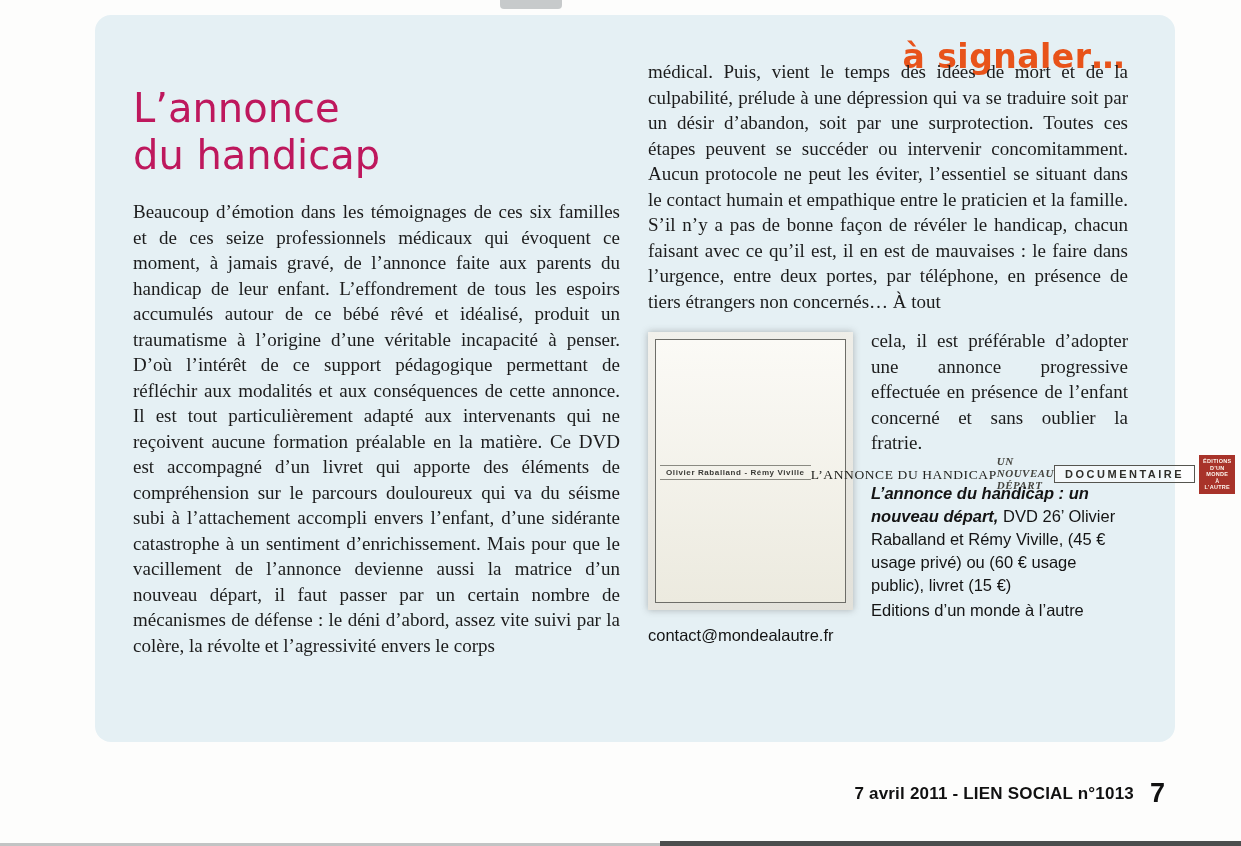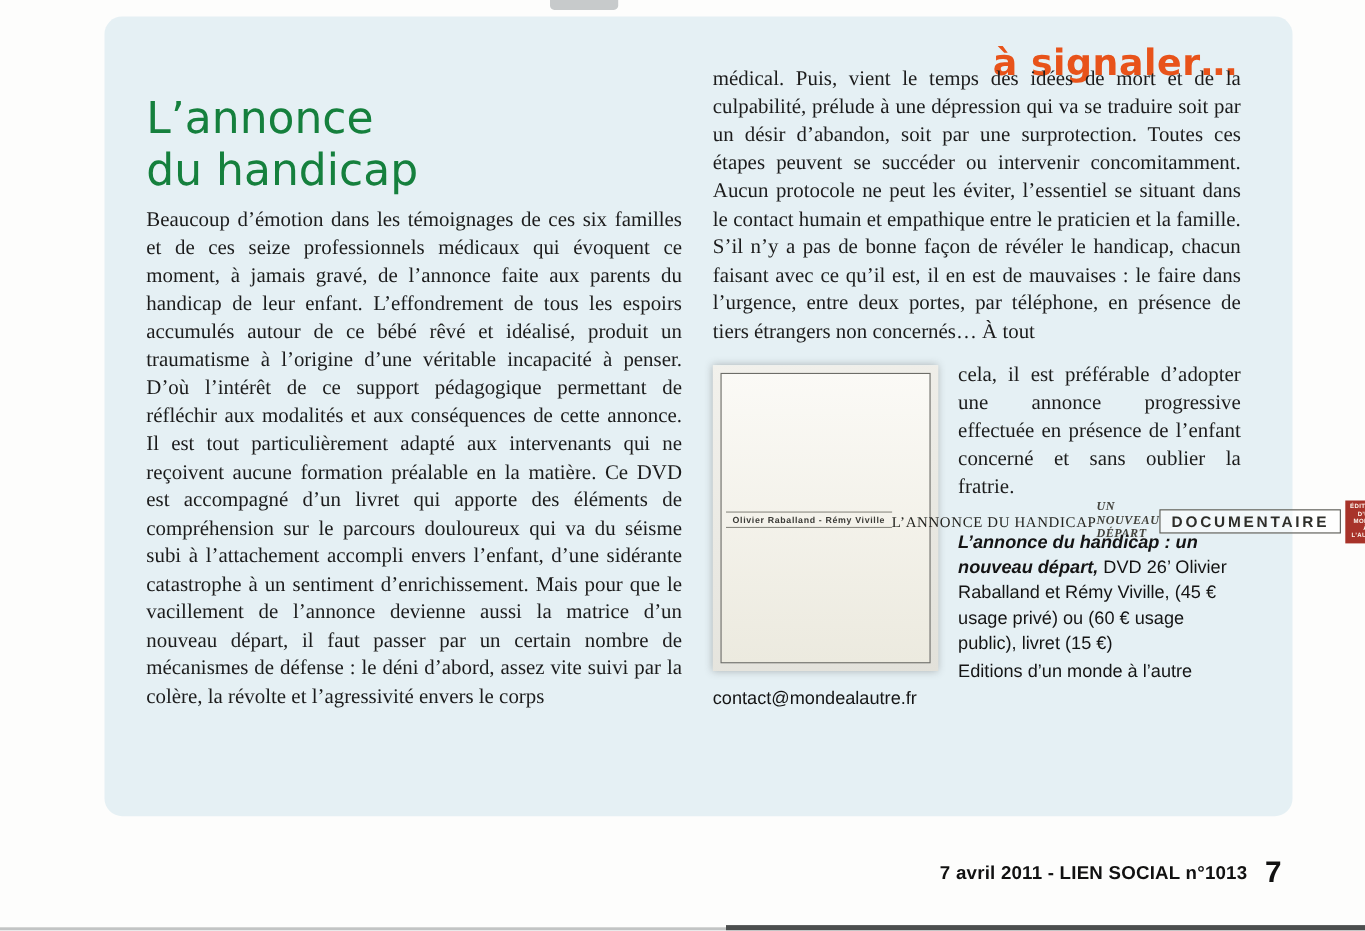--- a/index.html
+++ b/index.html
@@ -37,22 +37,22 @@
     display:flex; gap:28px;
   }
   .col-left { width:487px; padding-top:70px; }
   .col-right { flex:1; padding-top:44px; }
 
   .title {
     font-family:"DejaVu Sans", sans-serif;
     font-weight:normal;
     font-size:40px;
     line-height:1.18;
-    color:#15803d;
-    margin-bottom:8px;
+    color:#be185d;
+    margin-bottom:20px;
   }
 
   .body-text {
     font-family:"Liberation Serif", serif;
     font-size:19px;
     line-height:25.5px;
     color:#1c1c1c;
     text-align:justify;
   }
 
@@ -90,21 +90,21 @@
   }
   .dvd-subtitle {
     font-family:"Liberation Serif", serif;
     font-style:italic; font-weight:bold;
     font-size:11px; letter-spacing:0.5px;
     color:#44443e; margin-top:2px;
   }
   .dvd-art { width:150px; height:138px; margin-top:4px; }
   .dvd-genre {
     font-family:"Liberation Sans", sans-serif;
-    font-size:14px; font-weight:bold; letter-spacing:2.5px;
+    font-size:11px; font-weight:bold; letter-spacing:2.5px;
     color:#2e2e2a;
     border:1px solid #55554f;
     padding:2px 10px; margin-top:4px;
     background:rgba(255,255,255,0.55);
   }
   .dvd-footer {
     width:100%; display:flex; align-items:center; margin-top:6px; padding:0 4px;
   }
   .dvd-logo {
     background:#a8332a; color:#fdf6ee;

